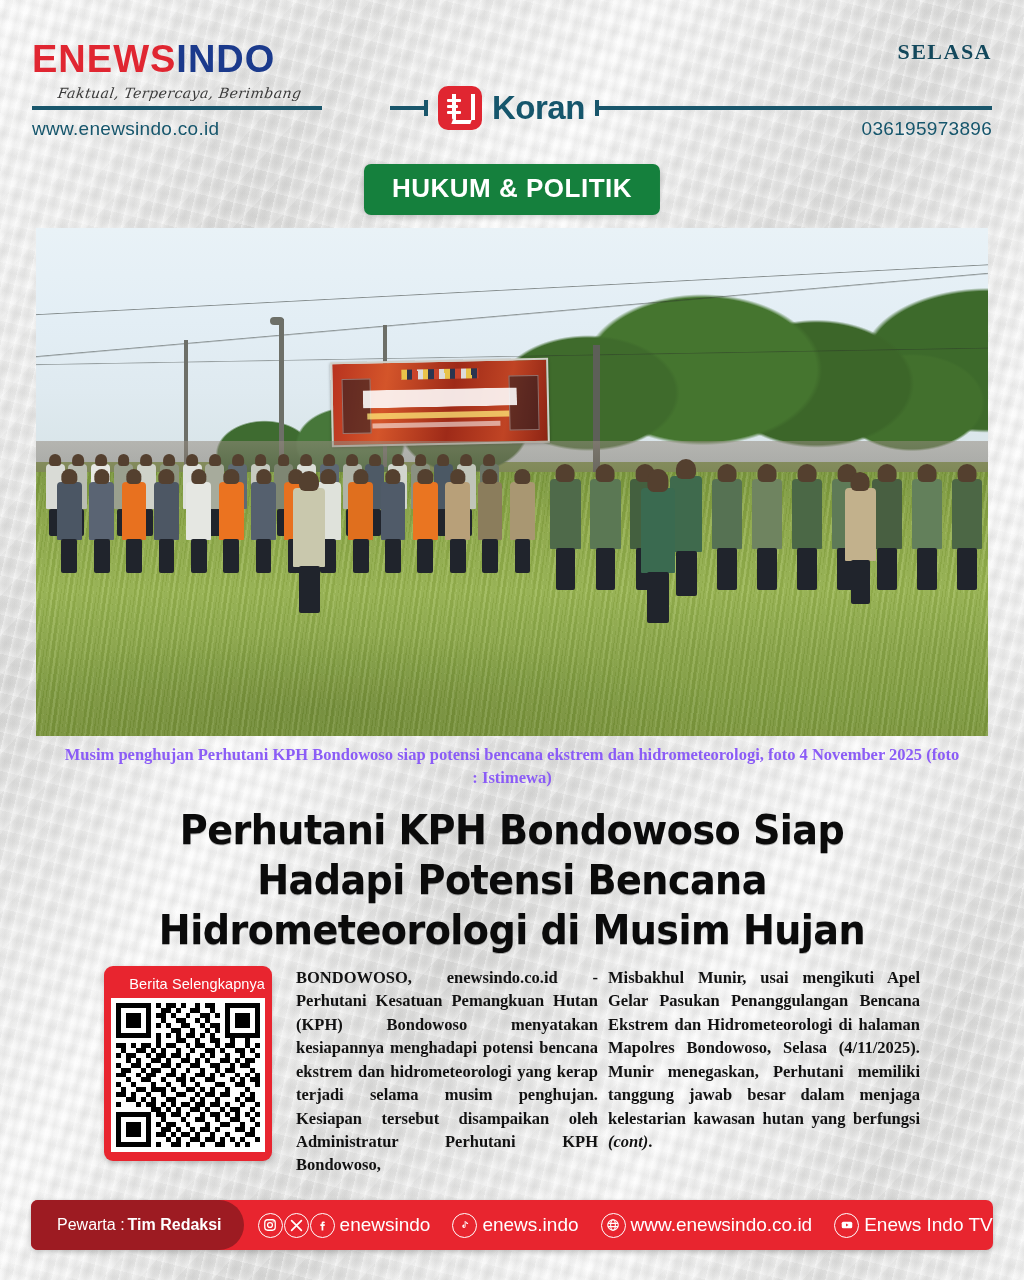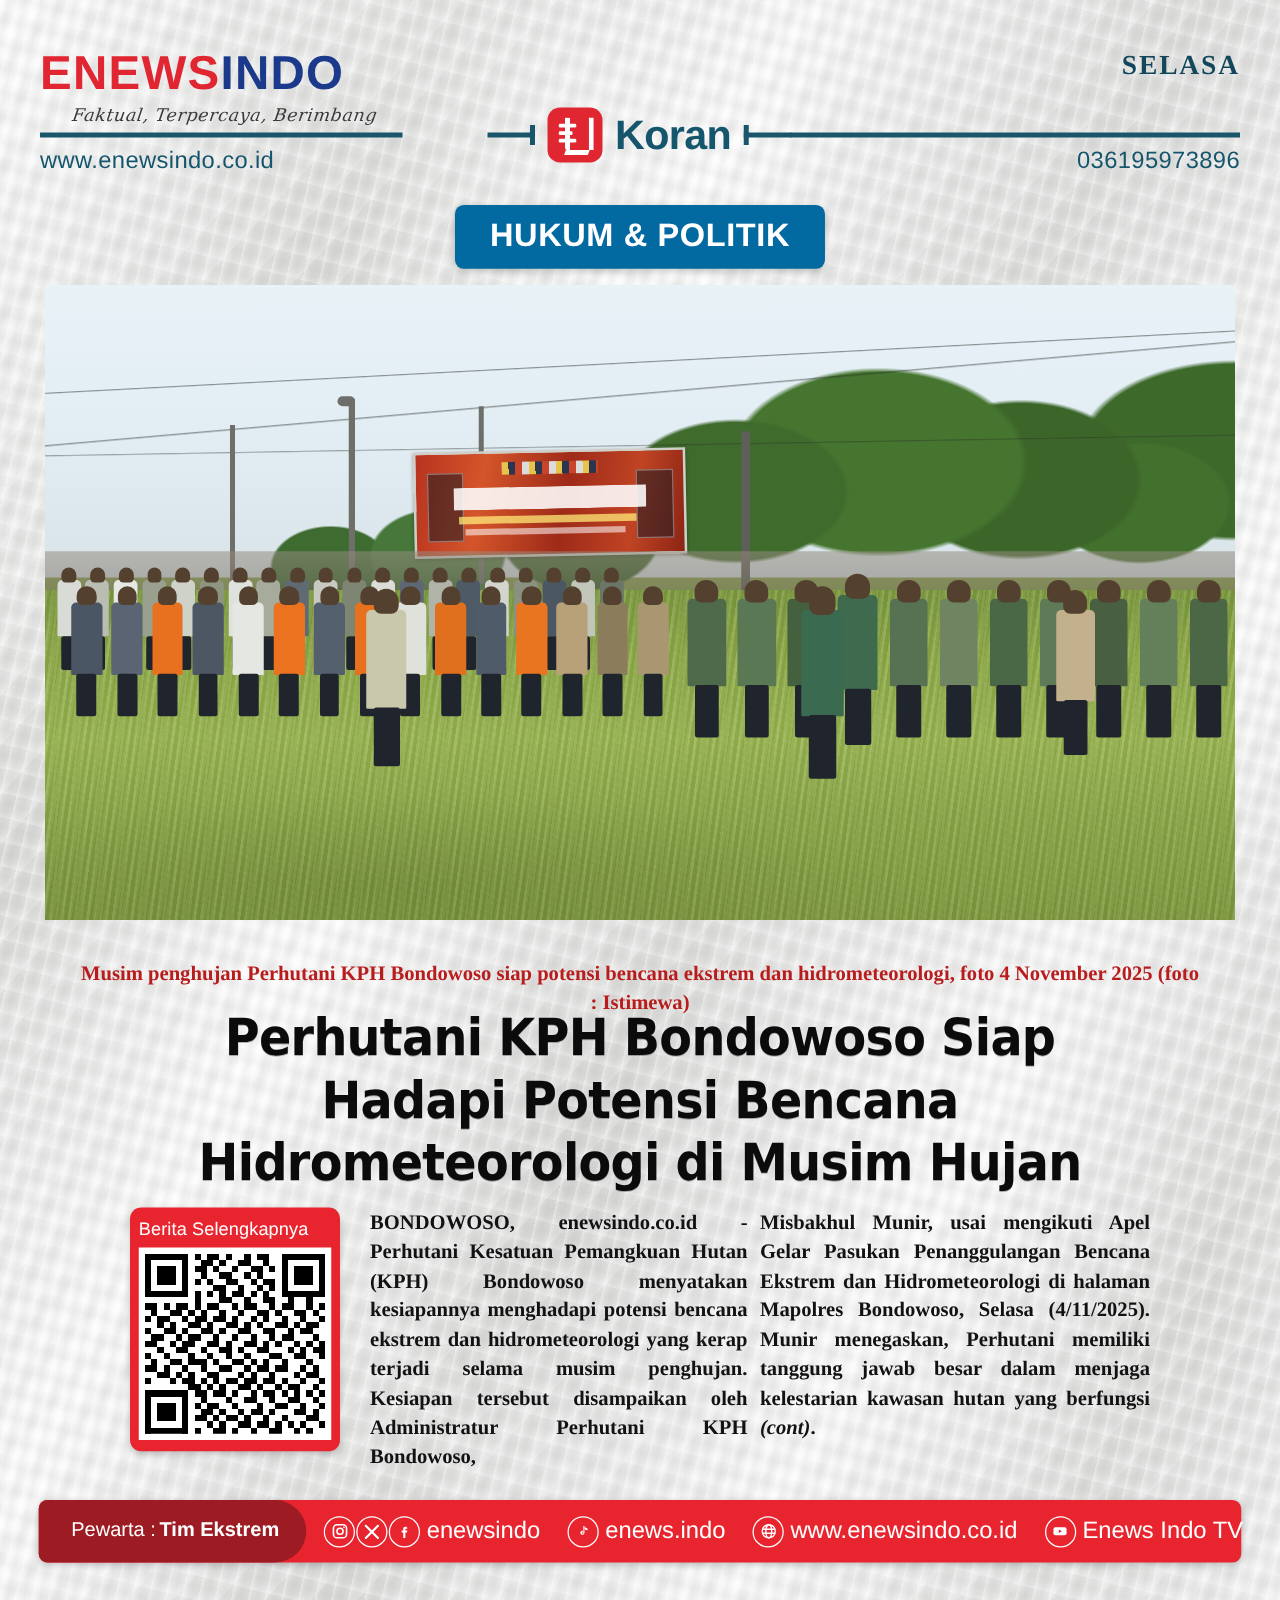--- a/index.html
+++ b/index.html
@@ -63,21 +63,21 @@
 
   .datebox{position:absolute;right:32px;top:40px;text-align:right;}
   .dow{font-family:"Liberation Serif", serif;font-weight:bold;font-size:22px;color:#13485c;letter-spacing:1.5px;line-height:1.05;}
   .dfull{font-family:"Liberation Serif", serif;font-size:30px;color:#13485c;letter-spacing:.5px;line-height:1.1;}
   .hrule-right{position:absolute;right:32px;top:106px;width:360px;height:4px;background:#19566b;}
   .phone{position:absolute;right:32px;top:118px;font-size:19px;color:#16566c;letter-spacing:.3px;}
 
   
   .cat{
     position:absolute;left:50%;transform:translateX(-50%);top:164px;
-    background:#0369a1;color:#fff;font-size:26px;font-weight:bold;
+    background:#15803d;color:#fff;font-size:26px;font-weight:bold;
     padding:9px 28px 11px;border-radius:7px;letter-spacing:.5px;
     box-shadow:0 2px 6px rgba(0,0,0,.18);
   }
 
   
   .photo{position:absolute;left:36px;top:228px;width:952px;height:508px;overflow:hidden;background:#86a04a;}
   .ph-sky{position:absolute;left:0;top:0;width:100%;height:46%;
      background:linear-gradient(180deg,#e9f2f7 0%,#e3eef5 40%,#dfeaf0 70%,#d8e4e8 100%);}
   .ph-trees{position:absolute;left:0;top:4%;width:100%;height:46%;
      background:
@@ -129,40 +129,40 @@
        radial-gradient(ellipse 60% 40% at 30% 90%, rgba(60,80,25,.18), transparent 70%);
   }
   .crowd{position:absolute;left:0;top:44%;width:100%;height:30%;}
   .pp{position:absolute;bottom:0;border-radius:4px 4px 1px 1px;}
   .pp:after{content:"";position:absolute;left:50%;transform:translateX(-50%);
      width:62%;height:26%;top:-22%;background:#54402f;border-radius:50% 50% 30% 30%;}
   .pp:before{content:"";position:absolute;left:18%;bottom:-58%;width:64%;height:60%;background:#20242c;border-radius:2px;}
 
   
   .caption{
-    position:absolute;left:64px;top:768px;width:896px;
+    position:absolute;left:64px;top:744px;width:896px;
     font-family:"Liberation Serif", serif;font-weight:bold;
-    font-size:16.5px;line-height:1.38;color:#b91c1c;text-align:center;
+    font-size:16.5px;line-height:1.38;color:#8b5cf6;text-align:center;
   }
 
   
   .headline{
     position:absolute;left:50px;top:805px;width:924px;
     text-align:center;color:#0b0b0b;
     font-size:41px;font-weight:bold;line-height:1.22;
     letter-spacing:-.6px;
     font-family:"DejaVu Sans", sans-serif;
     transform:scaleX(.93);
     text-shadow:0 1px 0 rgba(0,0,0,.28);
   }
 
   
   .qrbox{position:absolute;left:104px;top:966px;width:168px;}
   .qr-frame{background:#e8252f;border-radius:9px;padding:7px 7px 9px;box-shadow:0 2px 5px rgba(0,0,0,.2);}
-  .qr-label{color:#fff;font-size:14.5px;text-align:left;padding:3px 0 6px;letter-spacing:.1px;}
+  .qr-label{color:#fff;font-size:14.5px;text-align:right;padding:3px 0 6px;letter-spacing:.1px;}
   .qr-code{width:154px;height:154px;background:#fff;padding:5px;box-sizing:border-box;}
   .qr-code svg{display:block;width:100%;height:100%;}
 
   .col{position:absolute;top:966px;font-family:"Liberation Serif", serif;font-weight:bold;
        font-size:16.5px;line-height:1.42;color:#121212;text-align:justify;text-justify:inter-word;}
   .col-1{left:296px;width:302px;}
   .col-2{left:608px;width:312px;font-family:Liberation Serif, serif;}
   .col i{font-style:italic;}
 
   
@@ -571,21 +571,21 @@
 
   <div class="col col-1">BONDOWOSO, enewsindo.co.id - Perhutani Kesatuan Pemangkuan Hutan (KPH) Bondowoso menyatakan kesiapannya menghadapi potensi bencana ekstrem dan hidrometeorologi yang kerap terjadi selama musim penghujan. Kesiapan tersebut disampaikan oleh Administratur Perhutani KPH Bondowoso,</div>
   <div class="col col-2">
     <span>Misbakhul Munir, usai mengikuti Apel Gelar Pasukan Penanggulangan Bencana Ekstrem dan Hidrometeorologi di halaman Mapolres Bondowoso, Selasa (4/11/2025). Munir menegaskan, Perhutani memiliki tanggung jawab besar dalam menjaga kelestarian kawasan hutan yang berfungsi</span>
     <i>(cont)</i><span>.</span>
   </div>
 
   <div class="footer">
     <div class="pewarta">
       <span>Pewarta : </span>
-        <b>Tim Ekstrem</b>
+        <b>Tim Redaksi</b>
     </div>
 
     <div class="fitems">
 
       <div class="fgrp">
         <span class="ic">
           <svg width="14" height="14" viewBox="0 0 24 24" fill="none" stroke="#fff" stroke-width="2.2">
             <rect x="3" y="3" width="18" height="18" rx="5"></rect>
               <circle cx="12" cy="12" r="4.2"></circle>
               <circle cx="17.4" cy="6.6" r="1.2" fill="#fff" stroke="none"></circle>

